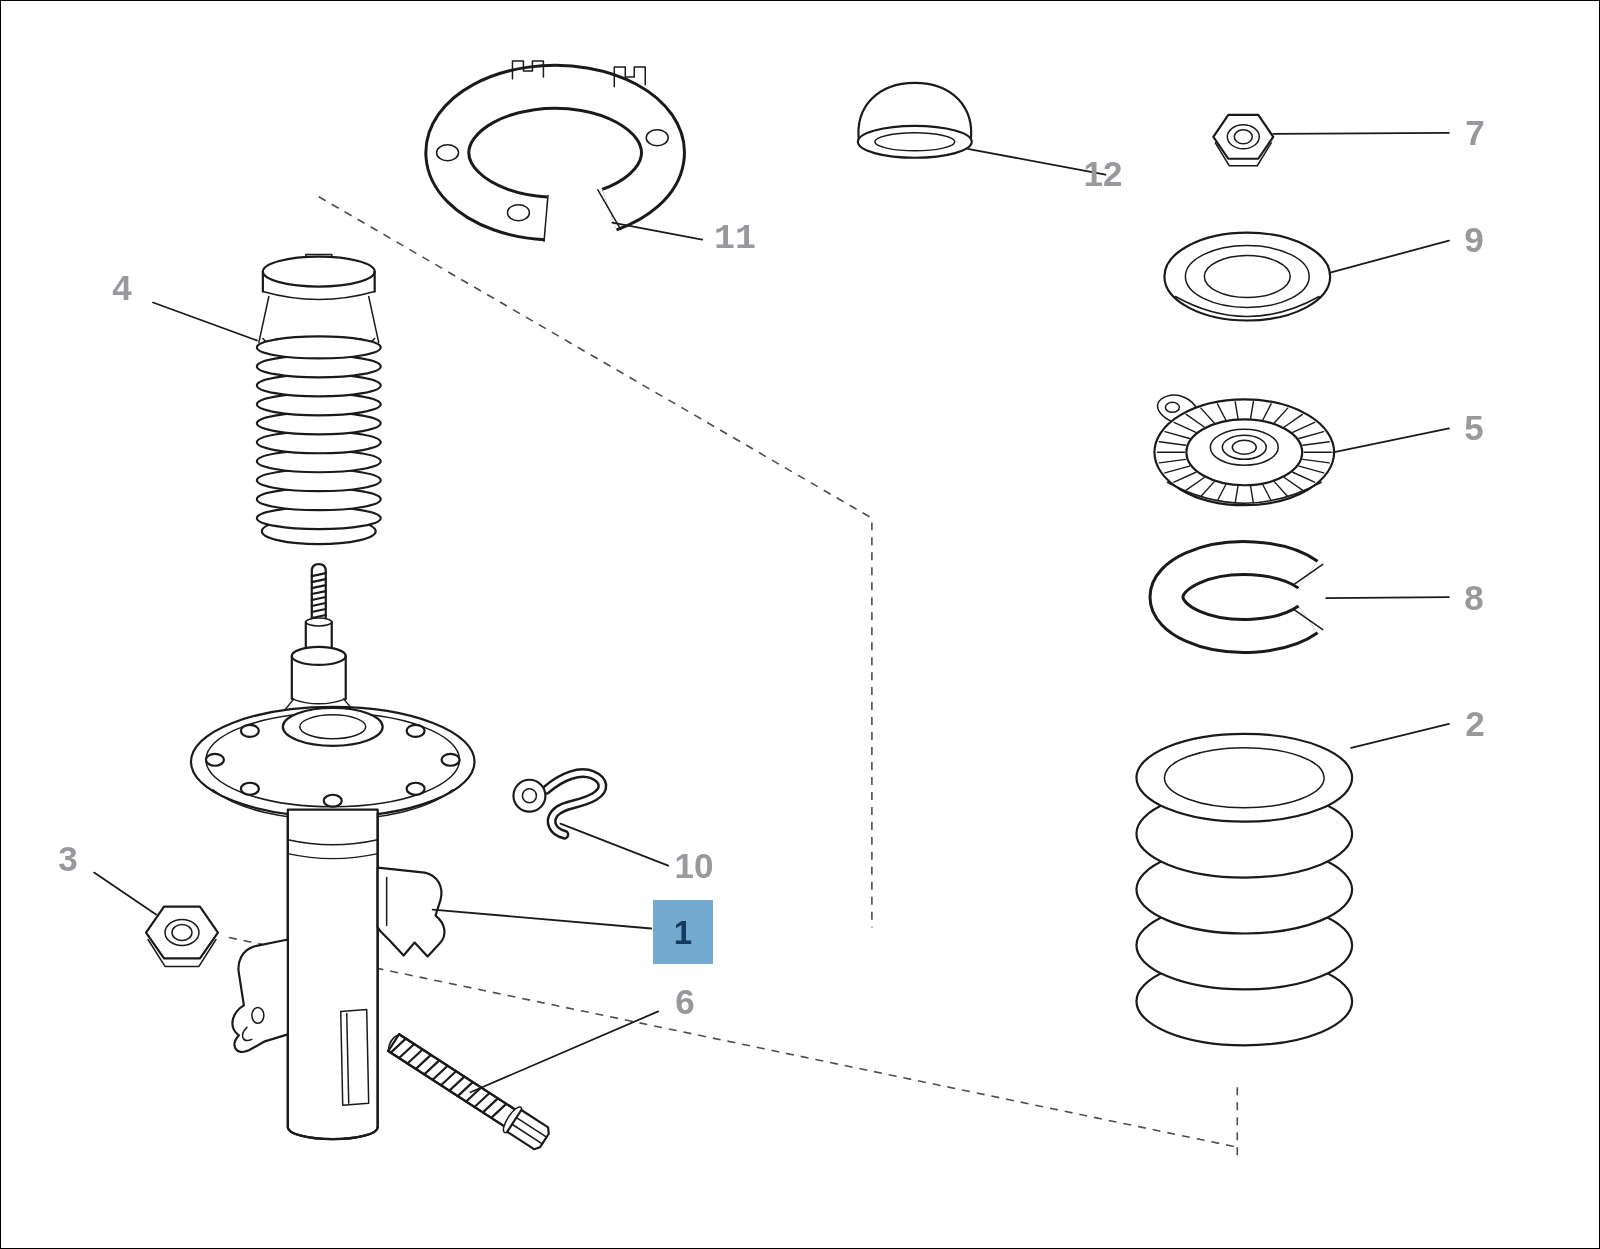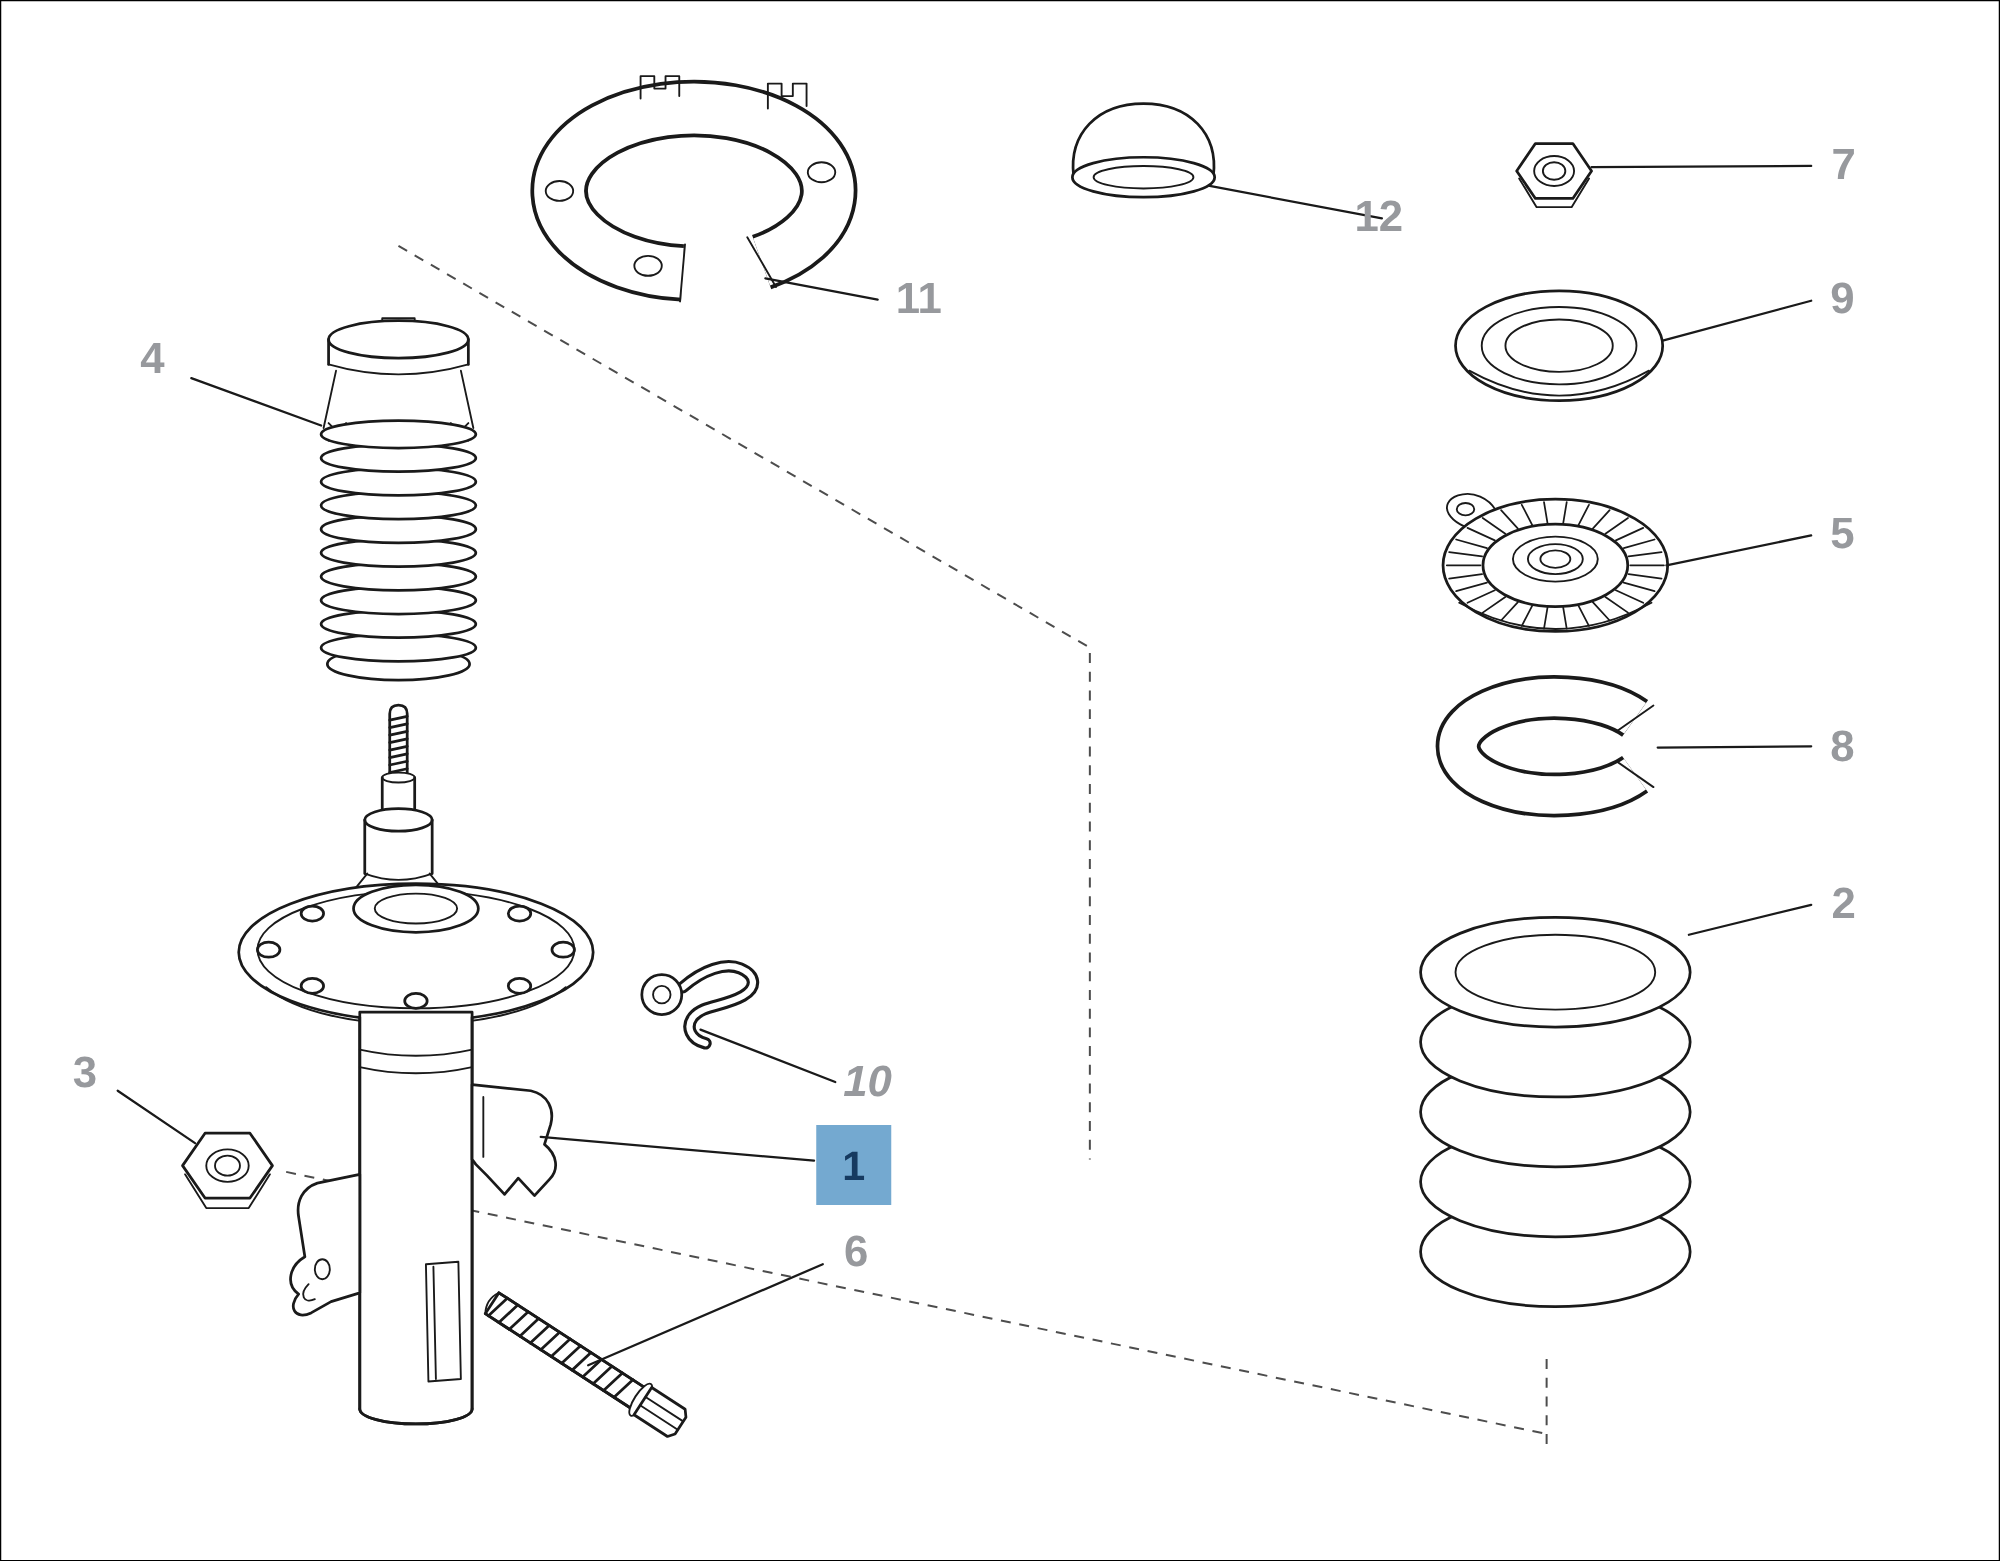--- a/index.html
+++ b/index.html
@@ -278,17 +278,17 @@
   <div id="callouts">
       <div class="callout highlighted" style="left: 682px; top: 931px;">1</div>
       <div class="callout" style="left: 1474px; top: 722px;">2</div>
       <div class="callout" style="left: 67px; top: 857px;">3</div>
       <div class="callout" style="left: 121px; top: 286px;">4</div>
       <div class="callout" style="left: 1473px; top: 426px;">5</div>
       <div class="callout" style="left: 684px; top: 1000px;">6</div>
       <div class="callout" style="left: 1474px; top: 131px;">7</div>
       <div class="callout" style="left: 1473px; top: 596px;">8</div>
       <div class="callout" style="left: 1473px; top: 238px;">9</div>
-      <div class="callout" style="left: 693px; top: 864px; font-style: italic;">10</div>
-      <div class="callout" style="left: 734px; top: 238px;">11</div>
+      <div class="callout" style="left: 693px; top: 864px;">10</div>
+      <div class="callout" style="left: 734px; top: 238px; font-family: Liberation Mono, monospace;">11</div>
       <div class="callout" style="left: 1102px; top: 172px;">12</div>
     </div>
 </div>
 
 </body></html>

